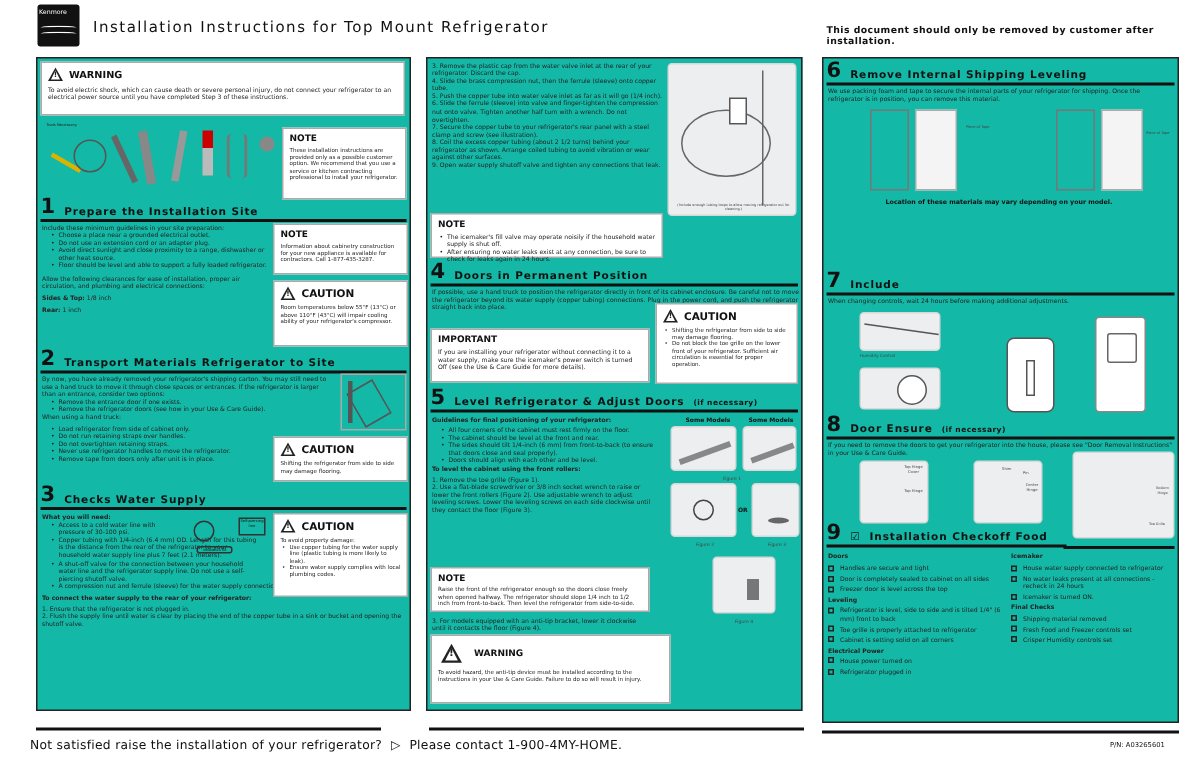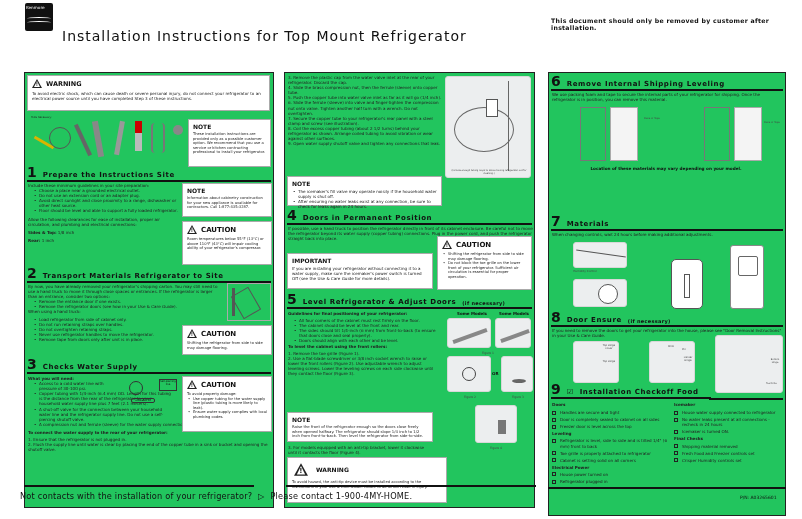--- a/index.html
+++ b/index.html
@@ -1,23 +1,23 @@
 <!DOCTYPE html>
 <html><head>
 <meta charset="utf-8">
 <style>
   * { box-sizing: border-box; margin: 0; padding: 0; }
   html, body { width: 802px; height: 519px; background: #ffffff; overflow: hidden; }
   body { font-family: "DejaVu Sans", "Liberation Sans", sans-serif; color: #111; position: relative; }
   .abs { position: absolute; }
   .logo { left: 25px; top: 3px; width: 28px; height: 28px; background: #111; border-radius: 2px; color:#fff; font-size: 4px; padding: 2px 1px; overflow:hidden; }
   .logo .wave { position:absolute; left:2px; right:2px; height:3px; border-top:1px solid #fff; border-radius: 50% 50% 0 0; }
-  .doc-title { left: 62px; top: 28px; font-size: 14px; letter-spacing: 1px; font-family: "DejaVu Sans", sans-serif; }
+  .doc-title { left: 62px; top: 13px; font-size: 10px; letter-spacing: 1px; font-family: "DejaVu Sans", sans-serif; }
   .doc-notice { left: 551px; top: 17px; font-size: 6.2px; font-weight: bold; letter-spacing: 0.3px; }
-  .panel { border: 1.5px solid #222; background: #22c55e; margin-top: 34px; }
+  .panel { border: 1.5px solid #222; background: #14b8a6; }
   .txt { font-size: 4.1px; line-height: 5.1px; color:#222; }
   .txt b { font-weight: bold; }
   .box { border: 1px solid #aaa; background:#fff; padding: 3px 4px; }
   .box-title { font-size: 6px; font-weight: bold; margin-bottom: 2px; }
   .caution-title { font-size: 7px; font-weight: bold; display:flex; align-items:center; gap:4px; margin-bottom: 3px; }
   .tri { width: 0; height: 0; border-left: 5px solid transparent; border-right: 5px solid transparent; border-bottom: 9px solid #222; position: relative; display:inline-block; }
   .tri::after { content:""; position:absolute; left:-3.5px; top:1.8px; border-left:3.5px solid transparent; border-right:3.5px solid transparent; border-bottom:6px solid #fff; }
   .tri::before { content:"!"; position:absolute; left:-1.2px; top:2.5px; font-size:5px; font-weight:bold; z-index:2; color:#222; line-height:5px; }
   .step { display:flex; align-items:flex-end; gap:6px; border-bottom: 2px solid #111; padding-bottom: 1px; }
   .step .num { font-size: 14px; font-weight: bold; line-height: 13px; }
@@ -67,21 +67,21 @@
     <div class="abs" style="left:144px; top:10px; width:10px; height:10px; border-radius:50%; background:#888;"></div>
   </div>
 
   <div class="abs box" style="left:163px; top:46px; width:83px; height:48px;">
     <div class="box-title">NOTE</div>
     <div class="txt" style="font-size:3.7px; line-height:4.5px;">These installation instructions are provided only as a possible customer option. We recommend that you use a service or kitchen contracting professional to install your refrigerator.</div>
   </div>
 
   <div class="abs step" style="left:2px; top:93px; width:244px;">
     <span class="num">1</span>
-    <span class="label">Prepare the Instructions Site</span>
+    <span class="label">Prepare the Installation Site</span>
   </div>
   <div class="abs txt" style="left:3px; top:110px; width:150px;">
     <div>Include these minimum guidelines in your site preparation:</div>
     <ul class="bul">
       <li>Choose a place near a grounded electrical outlet.</li>
       <li>Do not use an extension cord or an adapter plug.</li>
       <li>Avoid direct sunlight and close proximity to a range, dishwasher or other heat source.</li>
       <li>Floor should be level and able to support a fully loaded refrigerator.</li>
     </ul>
     <div style="margin-top:3px;">Allow the following clearances for ease of installation, proper air circulation, and plumbing and electrical connections:</div>
@@ -277,21 +277,21 @@
     <div class="abs" style="left:58px; top:0; width:28px; height:54px; border:1px solid #aaa; background:#f4f4f4;"></div>
     <div class="abs" style="left:152px; top:0; width:26px; height:54px; border:1px solid #777;"></div>
     <div class="abs" style="left:182px; top:0; width:28px; height:54px; border:1px solid #aaa; background:#f4f4f4;"></div>
     <div class="abs cap" style="left:92px; top:10px; font-size:2.4px;">Piece of Tape</div>
     <div class="abs cap" style="left:212px; top:14px; font-size:2.4px;">Piece of Tape</div>
   </div>
   <div class="abs" style="left:0; top:93px; width:234px; text-align:center; font-size:4.2px; font-weight:bold;">Location of these materials may vary depending on your model.</div>
 
   <div class="abs step" style="left:2px; top:142px; width:232px;">
     <span class="num">7</span>
-    <span class="label">Materials</span>
+    <span class="label">Include</span>
   </div>
   <div class="abs txt" style="left:3px; top:159px; width:230px;">When changing controls, wait 24 hours before making additional adjustments.</div>
   <div class="abs fig" style="left:24px; top:169px; width:54px; height:26px;">
     <div class="abs" style="left:2px; top:10px; width:50px; height:1px; background:#555; transform:rotate(8deg);"></div>
   </div>
   <div class="abs cap" style="left:24px; top:196px; width:24px; font-size:2.8px;">Humidity Control</div>
   <div class="abs fig" style="left:24px; top:206px; width:54px; height:28px;">
     <div class="abs" style="left:24px; top:4px; width:20px; height:20px; border:1px solid #555; border-radius:50%; background:#fff;"></div>
   </div>
   <div class="abs" style="left:122px; top:186px; width:32px; height:50px; border:1px solid #555; border-radius:5px; background:#fff;">
@@ -394,17 +394,17 @@
         <span>Crisper Humidity controls set</span>
       </div>
   </div>
 </div>
 
 <div class="abs rule" style="left:24px; top:485px; width:230px;"></div>
 <div class="abs rule" style="left:286px; top:485px; width:250px;"></div>
 <div class="abs rule" style="left:548px; top:487px; width:238px;"></div>
 
 <div class="abs footer">
-  <span>Not contacts with the installation of your refrigerator?</span>
+  <span>Not satisfied raise the installation of your refrigerator?</span>
   <span style="margin:0 3px;">▷</span>
   <span>Please contact 1-900-4MY-HOME.</span>
 </div>
 <div class="abs pn">P/N: A03265601</div>
 
 </body></html>

